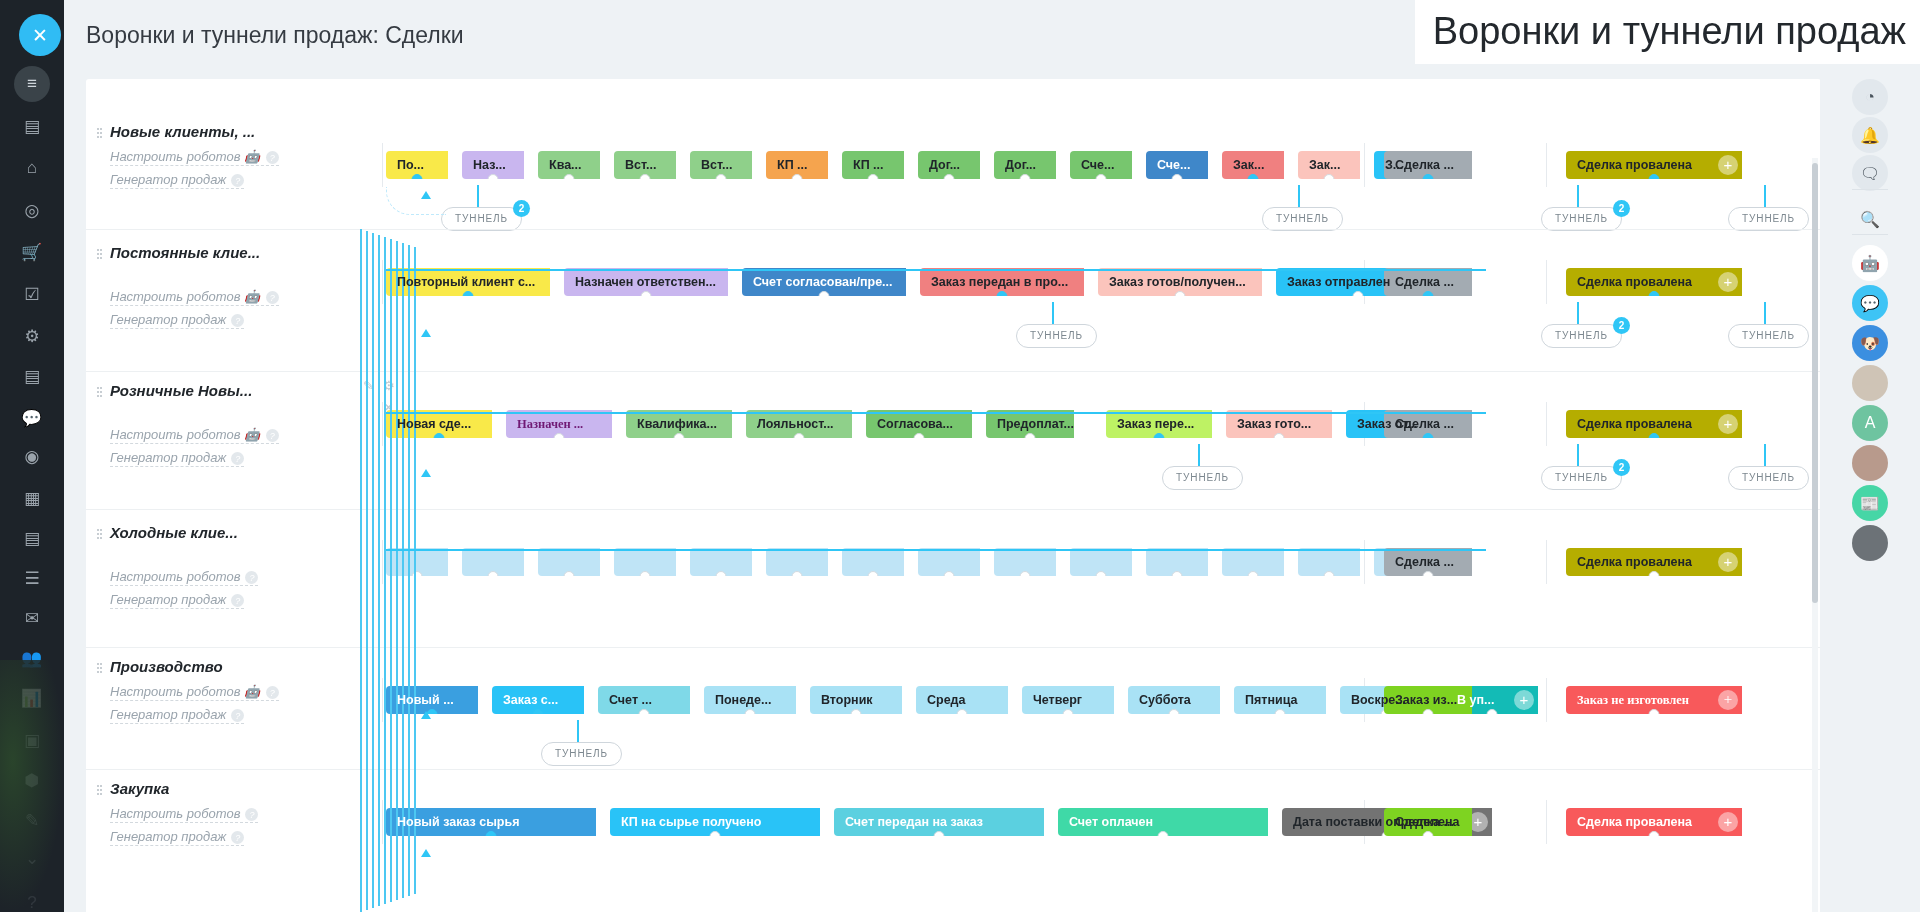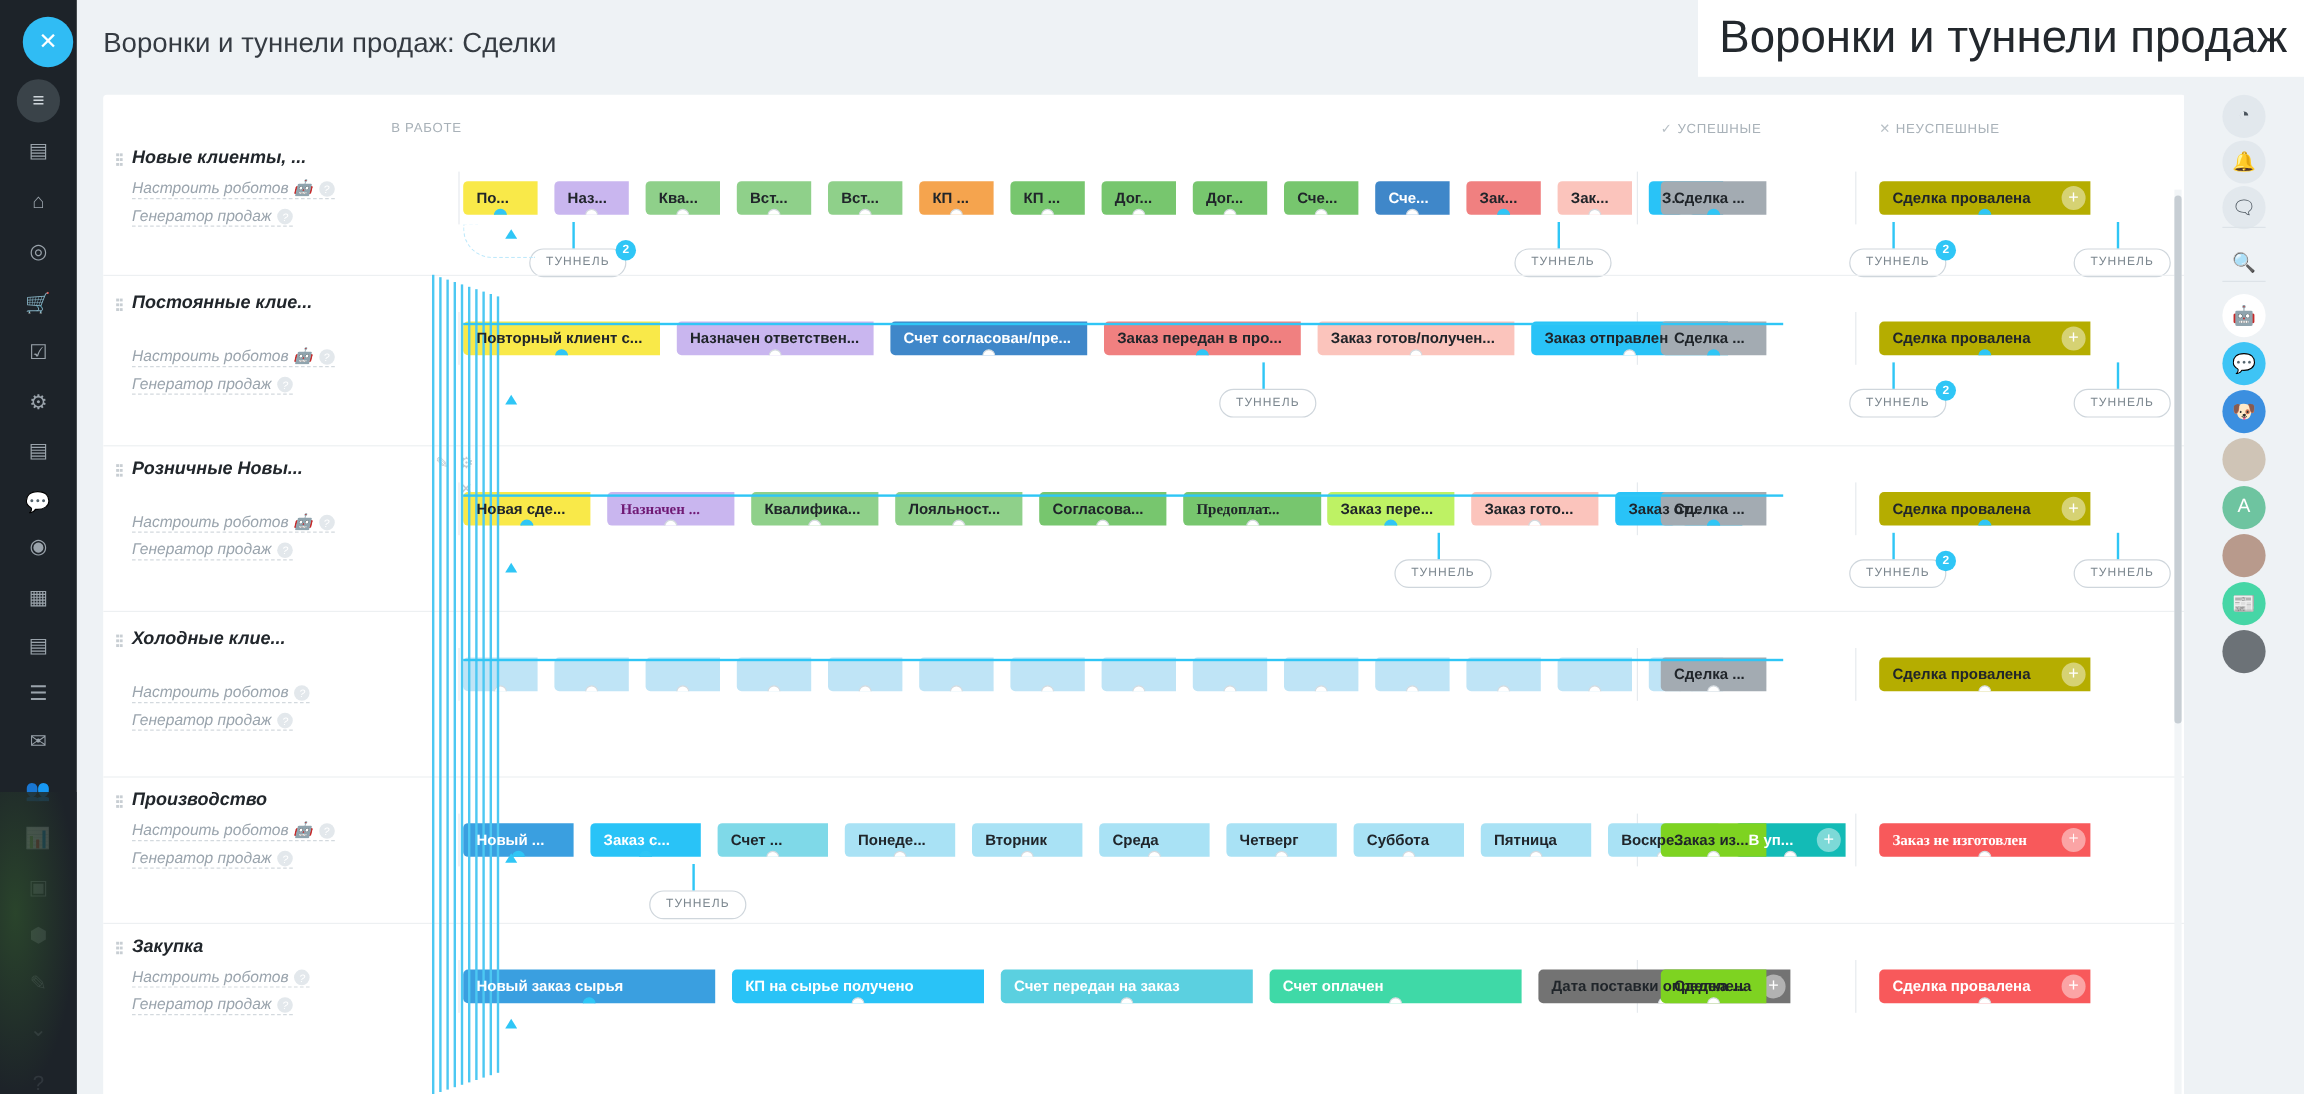--- a/index.html
+++ b/index.html
@@ -194,25 +194,20 @@
         <div class="rail-ico" style="top: 802px;">✎</div>
         <div class="rail-ico" style="top: 840px;">⌄</div>
         <div class="rail-ico" style="top: 885px;">?</div>
       </div>
   </div>
 
   <div class="page-title">Воронки и туннели продаж: Сделки</div>
   <div class="watermark">Воронки и туннели продаж</div>
 
   <div class="board">
-    <div class="colheads" id="colheads">
-        <div class="colhead" style="left: 240px;"><span>В РАБОТЕ</span></div>
-        <div class="colhead" style="left: 1298px;"><span class="tick">✓</span><span>УСПЕШНЫЕ</span></div>
-        <div class="colhead" style="left: 1480px;"><span class="tick">✕</span><span>НЕУСПЕШНЫЕ</span></div>
-      </div>
     <div id="rows">
         <div class="frow first" style="top: 34px; height: 116px;">
           <div class="fname" style="top: 10px;"><div class="grip"></div><h3>Новые клиенты, ...</h3><div class="flink" style="margin-top: 9px;"><span>Настроить роботов</span><span class="bot" style="margin-left: 4px;">🤖</span><span class="qmark">?</span></div><div class="flink" style="margin-top: 6px;"><span>Генератор продаж</span><span class="qmark">?</span></div></div>
           <div class="vsep" style="left: 296px; top: 30px; height: 44px;"></div>
           <div class="vsep" style="left: 1278px; top: 30px; height: 44px;"></div>
           <div class="vsep" style="left: 1460px; top: 30px; height: 44px;"></div>
           <div class="chip" style="left: 300px; top: 38px; width: 62px; background: rgb(249, 233, 73); color: rgb(32, 37, 42);"><span style="position: relative; z-index: 2;">По...</span><span class="dot on"></span></div>
           <div class="chip" style="left: 376px; top: 38px; width: 62px; background: rgb(201, 182, 239); color: rgb(32, 37, 42);"><span style="position: relative; z-index: 2;">Наз...</span><span class="dot"></span></div>
           <div class="chip" style="left: 452px; top: 38px; width: 62px; background: rgb(143, 208, 138); color: rgb(32, 37, 42);"><span style="position: relative; z-index: 2;">Ква...</span><span class="dot"></span></div>
           <div class="chip" style="left: 528px; top: 38px; width: 62px; background: rgb(143, 208, 138); color: rgb(32, 37, 42);"><span style="position: relative; z-index: 2;">Вст...</span><span class="dot"></span></div>
@@ -265,21 +260,21 @@
             <span class="act-ico" style="position: absolute; top: 22px; left: 20px;">✕</span>
           </div>
           <div class="vsep" style="left: 296px; top: 30px; height: 44px;"></div>
           <div class="vsep" style="left: 1278px; top: 30px; height: 44px;"></div>
           <div class="vsep" style="left: 1460px; top: 30px; height: 44px;"></div>
           <div class="chip" style="left: 300px; top: 38px; width: 106px; background: rgb(249, 233, 73); color: rgb(32, 37, 42);"><span style="position: relative; z-index: 2;">Новая сде...</span><span class="dot on"></span></div>
           <div class="chip" style="left: 420px; top: 38px; width: 106px; background: rgb(201, 182, 239); color: #701a75; font-family: Liberation Serif, serif;"><span style="position: relative; z-index: 2;">Назначен ...</span><span class="dot"></span></div>
           <div class="chip" style="left: 540px; top: 38px; width: 106px; background: rgb(143, 208, 138); color: rgb(32, 37, 42);"><span style="position: relative; z-index: 2;">Квалифика...</span><span class="dot"></span></div>
           <div class="chip" style="left: 660px; top: 38px; width: 106px; background: rgb(143, 208, 138); color: rgb(32, 37, 42);"><span style="position: relative; z-index: 2;">Лояльност...</span><span class="dot"></span></div>
           <div class="chip" style="left: 780px; top: 38px; width: 106px; background: rgb(119, 198, 110); color: rgb(32, 37, 42);"><span style="position: relative; z-index: 2;">Согласова...</span><span class="dot"></span></div>
-          <div class="chip" style="left: 900px; top: 38px; width: 115px; background: rgb(119, 198, 110); color: rgb(32, 37, 42); font-family: Liberation Serif, serif;"><span style="position: relative; z-index: 2;">Предоплат...</span><span class="dot"></span></div>
+          <div class="chip" style="left: 900px; top: 38px; width: 88px; background: rgb(119, 198, 110); color: rgb(32, 37, 42);"><span style="position: relative; z-index: 2;">Предоплат...</span><span class="dot"></span></div>
           <div class="chip" style="left: 1020px; top: 38px; width: 106px; background: #bef264; color: rgb(32, 37, 42);"><span style="position: relative; z-index: 2;">Заказ пере...</span><span class="dot on"></span></div>
           <div class="chip" style="left: 1140px; top: 38px; width: 106px; background: rgb(251, 196, 188); color: rgb(32, 37, 42);"><span style="position: relative; z-index: 2;">Заказ гото...</span><span class="dot"></span></div>
           <div class="chip" style="left: 1260px; top: 38px; width: 106px; background: rgb(41, 195, 247); color: rgb(32, 37, 42);"><span style="position: relative; z-index: 2;">Заказ от...</span><span class="dot"></span><span class="plus">+</span></div>
           <div class="chip" style="left: 1298px; top: 38px; width: 88px; background: rgb(163, 171, 178); color: rgb(32, 37, 42);"><span style="position: relative; z-index: 2;">Сделка ...</span><span class="dot on"></span></div>
           <div class="chip" style="left: 1480px; top: 38px; width: 176px; background: rgb(181, 173, 0); color: rgb(32, 37, 42);"><span style="position: relative; z-index: 2;">Сделка провалена</span><span class="dot on"></span><span class="plus">+</span></div>
           <div class="tunnel" style="left: 1076px; top: 94px;"><span>ТУННЕЛЬ</span></div>
           <div class="connector vline" style="left: 1112px; top: 72px; height: 22px;"></div>
           <div class="tunnel" style="left: 1455px; top: 94px;"><span>ТУННЕЛЬ</span><span class="tbadge">2</span></div>
           <div class="connector vline" style="left: 1491px; top: 72px; height: 22px;"></div>
           <div class="tunnel" style="left: 1642px; top: 94px;"><span>ТУННЕЛЬ</span></div>

